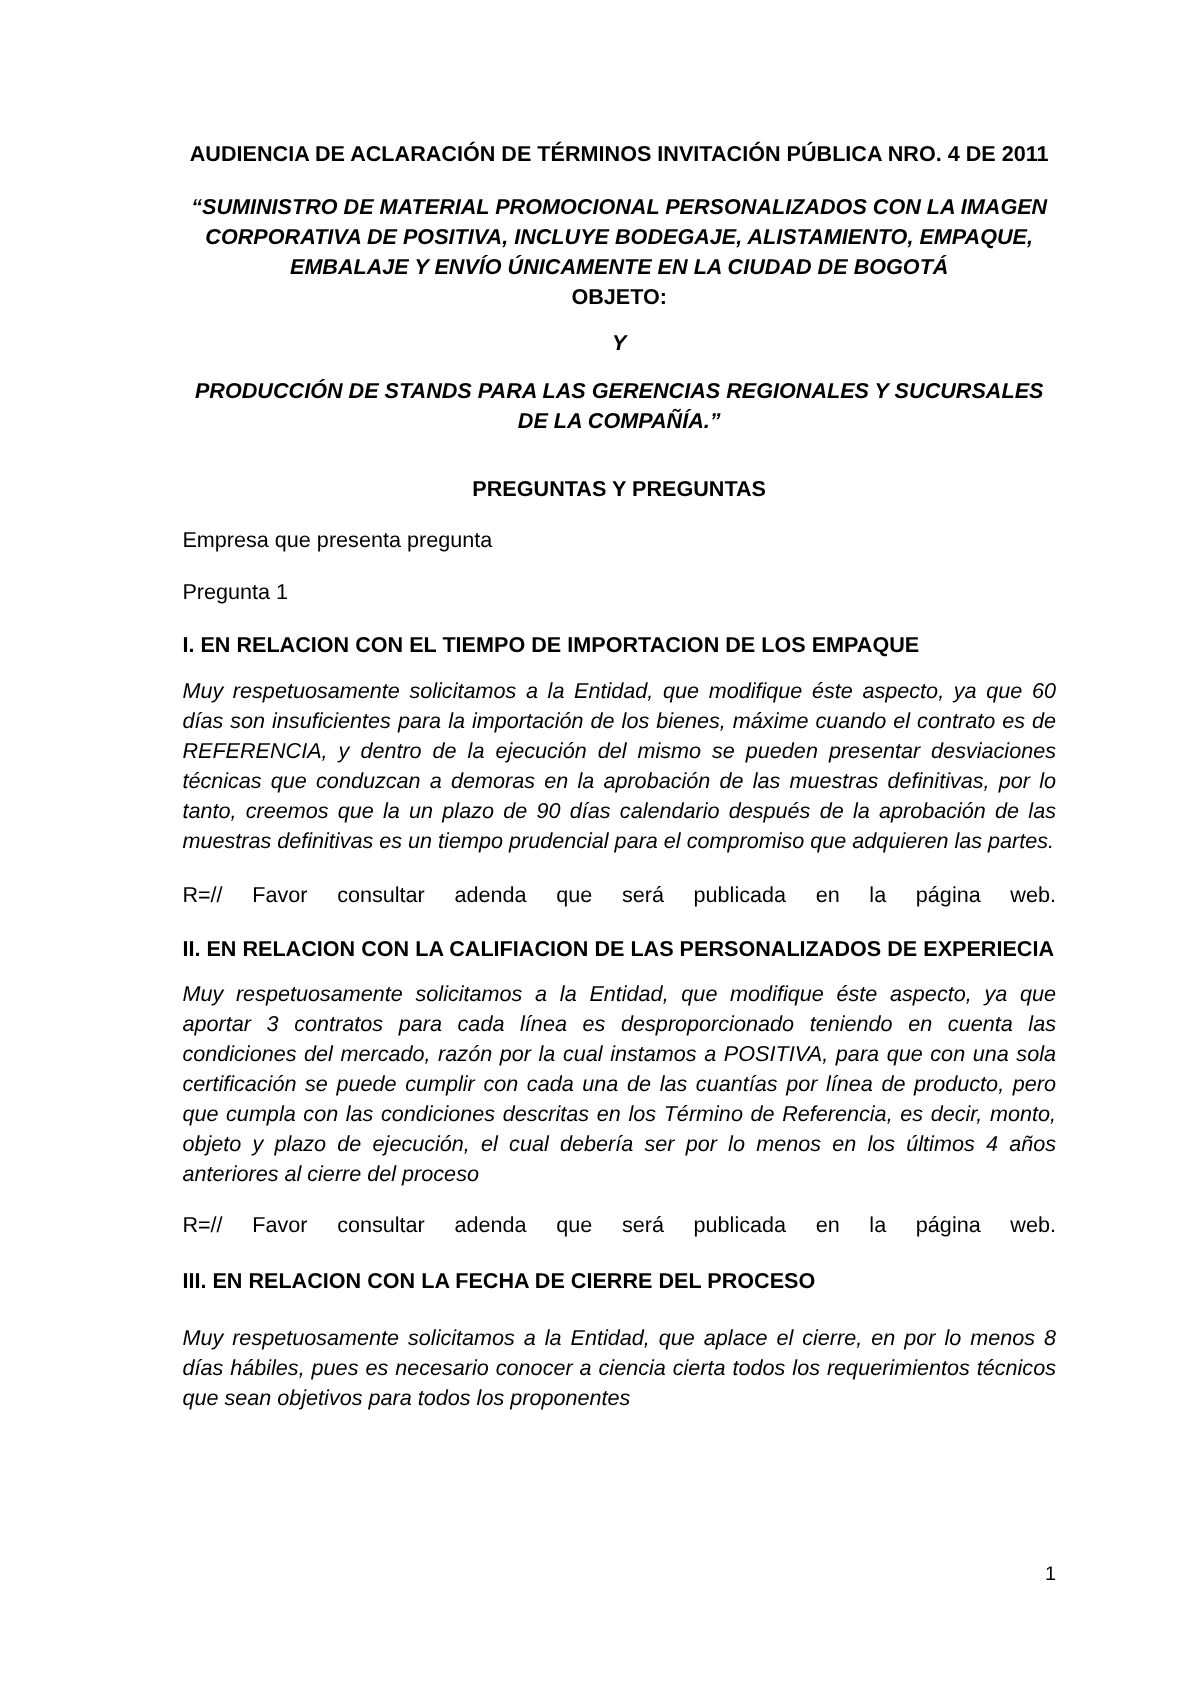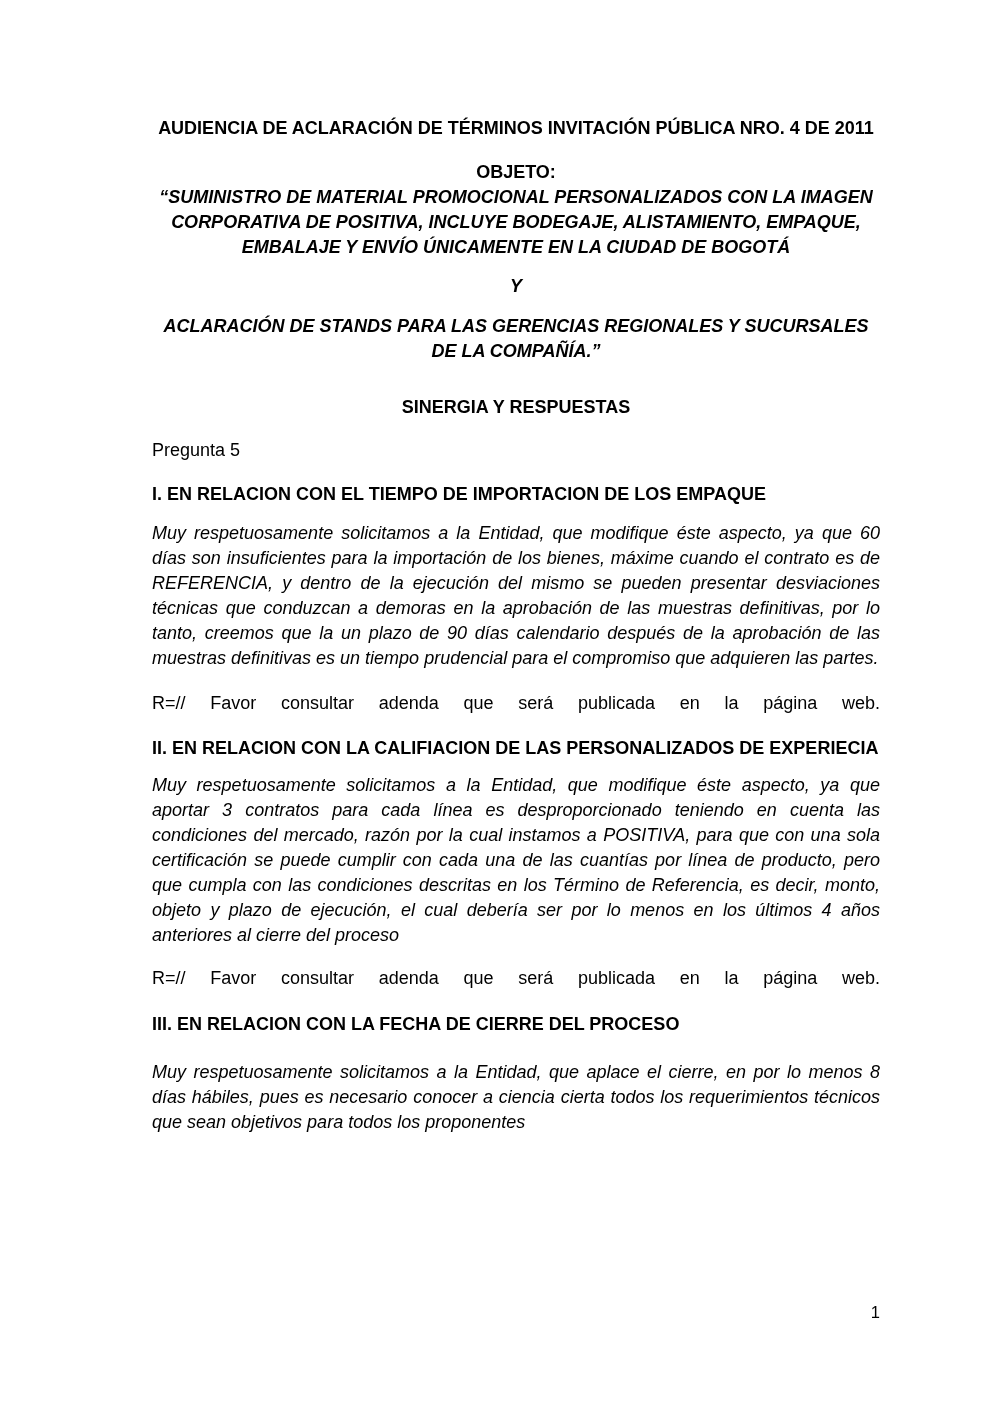--- a/index.html
+++ b/index.html
@@ -47,33 +47,34 @@
   }
 </style>
 </head>
 <body>
 
 <div class="page">
 
   <div class="b c nowrap mb19">AUDIENCIA DE ACLARACIÓN DE TÉRMINOS INVITACIÓN PÚBLICA NRO. 4 DE 2011</div>
 
   <div class="mb14">
+    <div class="b i c">“SUMINISTRO DE MATERIAL PROMOCIONAL PERSONALIZADOS CON LA IMAGEN CORPORATIVA DE POSITIVA, INCLUYE BODEGAJE, ALISTAMIENTO, EMPAQUE, EMBALAJE Y ENVÍO ÚNICAMENTE EN LA CIUDAD DE BOGOTÁ</div>
     <div class="b c">OBJETO:</div>
-    <div class="b i c">“SUMINISTRO DE MATERIAL PROMOCIONAL PERSONALIZADOS CON LA IMAGEN CORPORATIVA DE POSITIVA, INCLUYE BODEGAJE, ALISTAMIENTO, EMPAQUE, EMBALAJE Y ENVÍO ÚNICAMENTE EN LA CIUDAD DE BOGOTÁ</div>
   </div>
 
   <div class="b i c mb15">Y</div>
 
-  <div class="b i c mb31">ACLARACIÓN DE STANDS PARA LAS GERENCIAS REGIONALES Y SUCURSALES DE LA COMPAÑÍA.”</div>
+  <div class="b i c mb31">PRODUCCIÓN DE STANDS PARA LAS GERENCIAS REGIONALES Y SUCURSALES DE LA COMPAÑÍA.”</div>
 
-  <div class="b c mb18">SINERGIA Y RESPUESTAS</div>
+  <div class="b c mb18">PREGUNTAS Y PREGUNTAS</div>
+
+  <div class="mb18">Empresa que presenta pregunta</div>
 
 
-
-  <div class="mb19">Pregunta 5</div>
+  <div class="mb19">Pregunta 1</div>
 
   <div class="b j mb14">I. EN RELACION CON EL TIEMPO DE IMPORTACION DE LOS EMPAQUE</div>
   <div class="i j mb20">Muy respetuosamente solicitamos a la Entidad,  que modifique éste aspecto, ya que 60 días son insuficientes para  la importación de los bienes, máxime cuando el contrato es de REFERENCIA, y dentro de la ejecución del mismo se pueden presentar desviaciones técnicas que conduzcan a demoras en la aprobación de las muestras definitivas, por lo tanto, creemos que la un plazo de 90 días calendario después de la aprobación de las muestras definitivas es un tiempo prudencial para el compromiso que adquieren las partes.</div>
   <div class="jl mb20">R=// Favor consultar adenda que será publicada en la página web.</div>
 
   <div class="b j mb12">II. EN RELACION CON  LA CALIFIACION DE LAS PERSONALIZADOS DE EXPERIECIA</div>
   <div class="i j mb18">Muy respetuosamente solicitamos a la Entidad,  que modifique éste aspecto, ya que aportar  3 contratos para cada línea es desproporcionado teniendo en cuenta las condiciones del mercado, razón por la cual instamos a POSITIVA, para que con una sola certificación se puede cumplir con cada una de las cuantías por línea de producto, pero que cumpla con las condiciones descritas en los Término de Referencia, es decir, monto, objeto y plazo de ejecución, el cual debería ser por lo menos en los últimos 4 años anteriores al cierre del proceso</div>
   <div class="jl mb21">R=// Favor consultar adenda que será publicada en la página web.</div>
 
   <div class="b j mb16">III. EN RELACION CON LA FECHA DE CIERRE DEL PROCESO</div>

